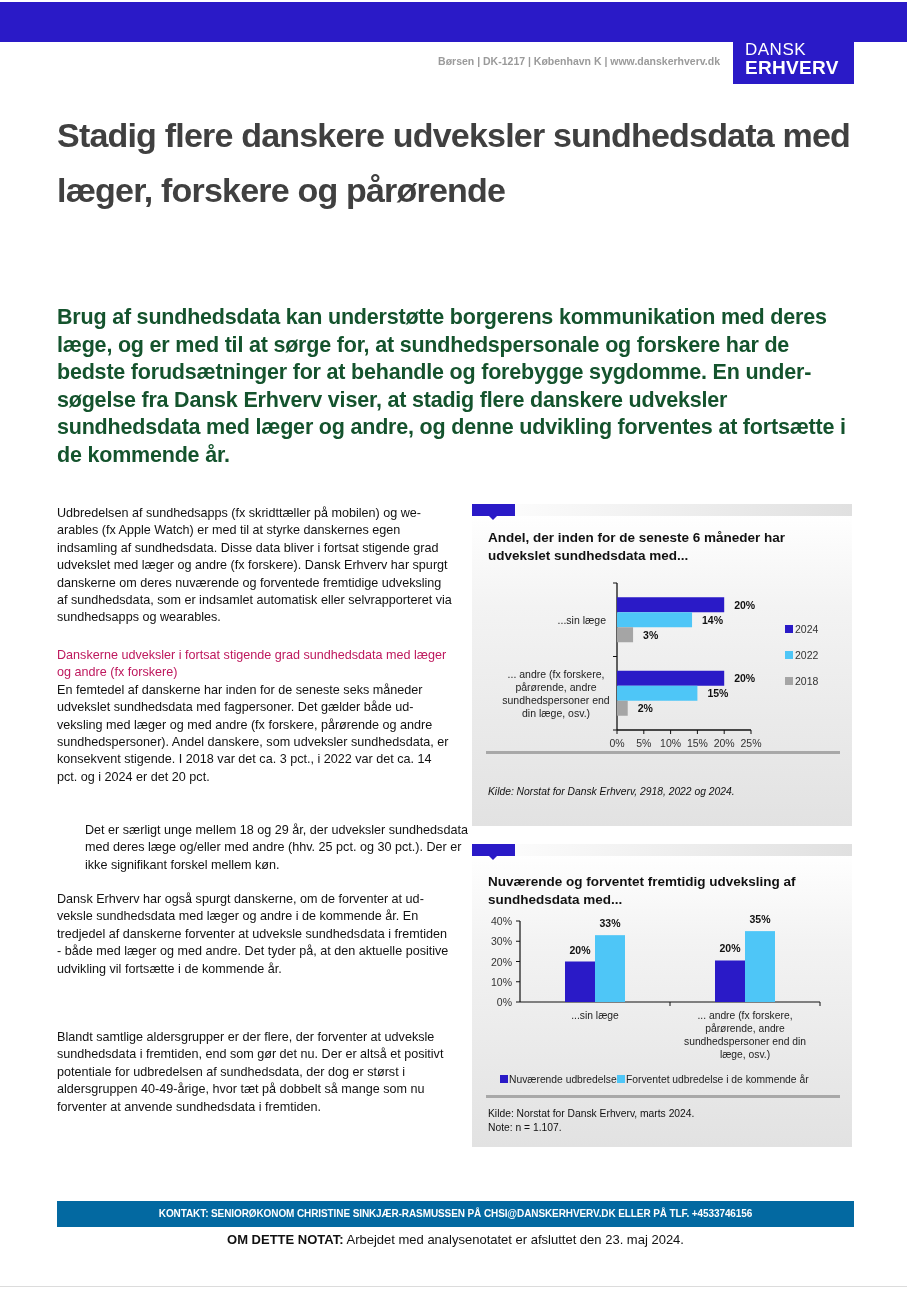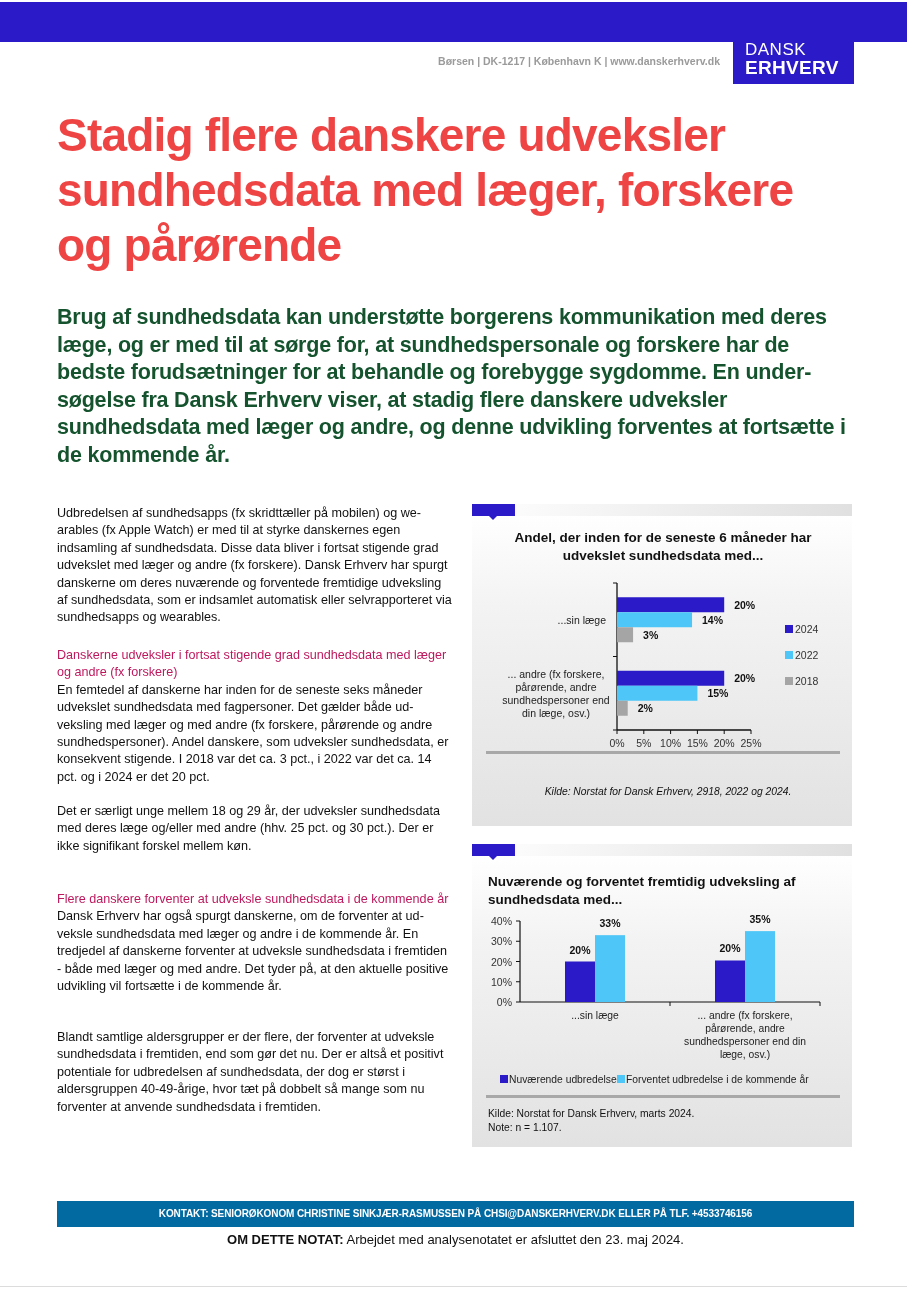--- a/index.html
+++ b/index.html
@@ -5,33 +5,33 @@
   * { box-sizing: border-box; margin: 0; padding: 0; }
   html, body { width: 907px; height: 1290px; background: #ffffff; overflow: hidden; }
   body { position: relative; font-family: "Liberation Sans", "DejaVu Sans", sans-serif; color: #111; }
 
   .topbar { position: absolute; left: 0; top: 2px; width: 907px; height: 40px; background: #2a1ac7; }
   .address { position: absolute; left: 380px; top: 55px; width: 340px; text-align: right; font-size: 10.5px; font-weight: bold; color: #9a9a9a; }
   .logo { position: absolute; left: 733px; top: 40px; width: 121px; height: 44px; background: #2a1ac7; color: #fff; padding: 0 0 0 12px; }
   .logo .l1 { font-size: 17px; line-height: 17px; letter-spacing: 0.5px; padding-top: 1px; font-weight: normal; }
   .logo .l2 { font-size: 19px; line-height: 20px; font-weight: bold; letter-spacing: 0.3px; }
 
-  .title { position: absolute; left: 57px; top: 108px; width: 800px; font-size: 46px; line-height: 55px; font-weight: bold; color: #ef4444; letter-spacing: -0.8px; }
+  .title { position: absolute; left: 57px; top: 108px; width: 800px; font-size: 34px; line-height: 55px; font-weight: bold; color: #404040; letter-spacing: -0.8px; }
   .lead { position: absolute; left: 57px; top: 304px; width: 800px; font-size: 21.5px; line-height: 27.5px; font-weight: bold; color: #14532d; letter-spacing: -0.2px; }
 
   .col { position: absolute; left: 57px; width: 395px; font-size: 12.6px; line-height: 17.4px; color: #111; }
   .col .sub { color: #be185d; }
   .p1 { top: 505px; }
   .p2 { top: 647px; }
-  .p3 { top: 803px; }
+  .p3 { top: 822px; margin-left: 28px; }
   .p4 { top: 891px; }
   .p5 { top: 1029px; }
 
   .panel { position: absolute; left: 472px; width: 380px; background: linear-gradient(180deg, #ffffff 0%, #f3f3f3 30%, #e2e2e2 100%); }
-  .panel1 { top: 513px; height: 313px; text-align: center; }
+  .panel1 { top: 513px; height: 313px; }
   .panel2 { top: 853px; height: 294px; }
   .panel-top { position: absolute; left: 0; top: -9px; width: 380px; height: 12px; background: linear-gradient(90deg, #ffffff 0%, #e0e0e0 100%); }
   .tab { position: absolute; left: 0; top: -9px; width: 43px; height: 12px; background: #2a1ac7; }
   .tab::after { content: ""; position: absolute; left: 17px; top: 12px; border-left: 4px solid transparent; border-right: 4px solid transparent; border-top: 4px solid #2a1ac7; }
   .ptitle { position: absolute; left: 16px; top: 16px; width: 350px; font-size: 13.5px; line-height: 18px; font-weight: bold; color: #111; }
   .psep { position: absolute; left: 14px; height: 3px; width: 354px; background: #a8a8a8; }
   .psrc { position: absolute; left: 16px; width: 360px; font-size: 10.3px; line-height: 13.5px; color: #111; }
 
   svg text { font-family: "Liberation Sans", "DejaVu Sans", sans-serif; }
 
@@ -53,21 +53,20 @@
 <h1 class="title">Stadig flere danskere udveksler sundhedsdata med læger, forskere og pårørende</h1>
 <p class="lead">Brug af sundhedsdata kan understøtte borgerens kommunikation med de­res læge, og er med til at sørge for, at sundhedspersonale og forskere har de bedste forudsætninger for at behandle og forebygge sygdomme. En un­der­søgelse fra Dansk Erhverv viser, at stadig flere danskere udveksler sundhedsdata med læger og andre, og denne udvikling forventes at fort­sætte i de kommende år.</p>
 
 <p class="col p1">Udbredelsen af sundhedsapps (fx skridttæller på mobilen) og we­arables (fx Apple Watch) er med til at styrke danskernes egen indsamling af sundhedsdata. Disse data bliver i fortsat stigende grad udvekslet med læger og andre (fx forskere). Dansk Erhverv har spurgt danskerne om deres nuværende og forventede fremti­dige udveksling af sundhedsdata, som er indsamlet automatisk eller selvrapporteret via sundhedsapps og wearables.</p>
 <div class="col p2">
   <div class="sub">Danskerne udveksler i fortsat stigende grad sundhedsdata med læger og andre (fx forskere)</div>
   <div>En femtedel af danskerne har inden for de seneste seks måneder udvekslet sundhedsdata med fagpersoner. Det gælder både ud­veksling med læger og med andre (fx forskere, pårørende og an­dre sundhedspersoner). Andel danskere, som udveksler sund­hedsdata, er konsekvent stigende. I 2018 var det ca. 3 pct., i 2022 var det ca. 14 pct. og i 2024 er det 20 pct.</div>
 </div>
 <p class="col p3">Det er særligt unge mellem 18 og 29 år, der udveksler sundheds­data med deres læge og/eller med andre (hhv. 25 pct. og 30 pct.). Der er ikke signifikant forskel mellem køn.</p>
 <div class="col p4">
-  <div class="sub">Flere danskere forventer at udveksle sundhedsdata i de kom­mende år</div>
   <div>Dansk Erhverv har også spurgt danskerne, om de forventer at ud­veksle sundhedsdata med læger og andre i de kommende år. En tredjedel af danskerne forventer at udveksle sundhedsdata i fremtiden - både med læger og med andre. Det tyder på, at den aktuelle positive udvikling vil fortsætte i de kommende år.</div>
 </div>
 <p class="col p5">Blandt samtlige aldersgrupper er der flere, der forventer at ud­veksle sundhedsdata i fremtiden, end som gør det nu. Der er altså et positivt potentiale for udbredelsen af sundhedsdata, der dog er størst i aldersgruppen 40-49-årige, hvor tæt på dobbelt så mange som nu forventer at anvende sundhedsdata i fremtiden.</p>
 
 <div class="panel panel1">
   <div class="panel-top"></div>
   <div class="tab"></div>
   <div class="ptitle">Andel, der inden for de seneste 6 måneder har udvekslet sundhedsdata med...</div>
   <svg id="chart1" style="position:absolute;left:0;top:60px;" width="380" height="175">
       <line x1="145" y1="10" x2="145" y2="157" stroke="#111" stroke-width="1.3"></line>

